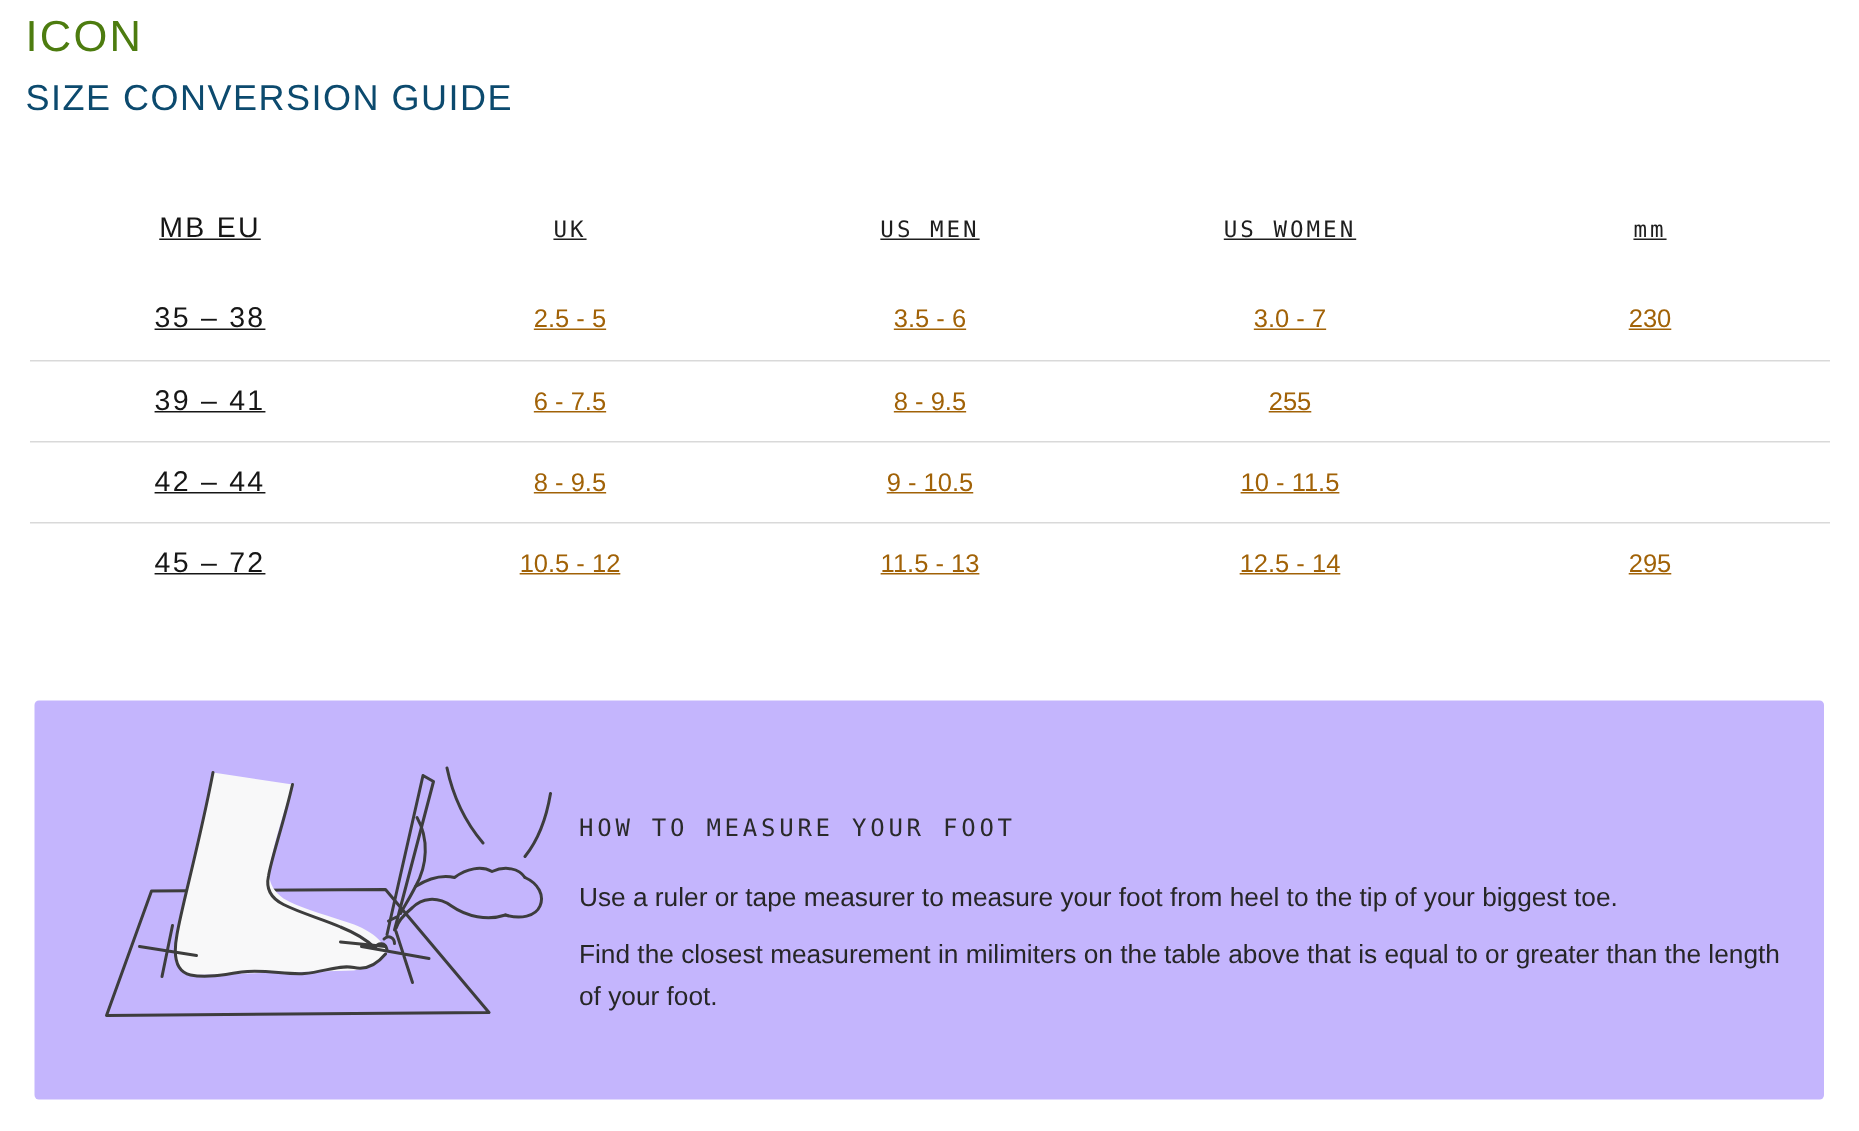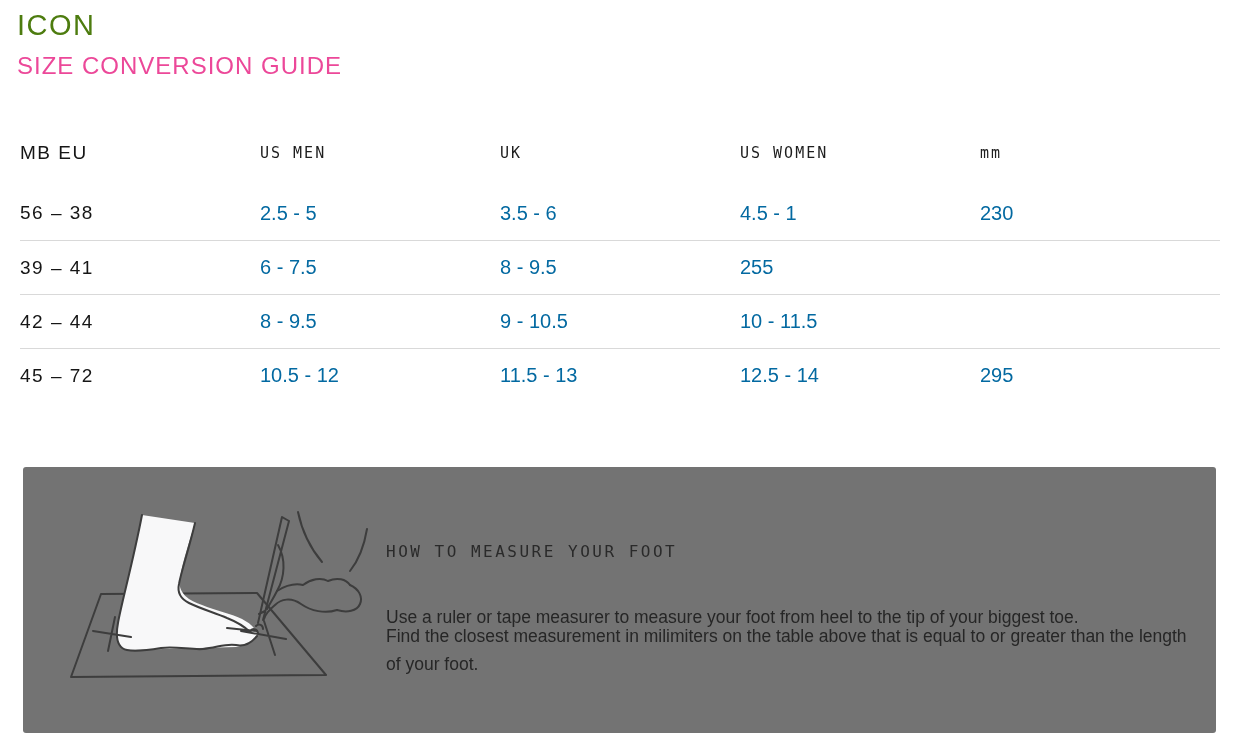--- a/index.html
+++ b/index.html
@@ -14,85 +14,85 @@
 
   
   .page-title {
     position: absolute; left: 17px; top: 6px;
     font-size: 29px; line-height: 38px;
     letter-spacing: 1.5px; font-weight: 400; color: #4d7c0f;
   }
   .page-subtitle {
     position: absolute; left: 17px; top: 50px;
     font-size: 24px; line-height: 32px;
-    letter-spacing: 1px; font-weight: 400; color: #ec4899;
+    letter-spacing: 1px; font-weight: 400; color: #0c4a6e;
   }
 
   
   .size-table { position: absolute; left: 20px; top: 130px; width: 1200px; }
   .t-row {
     display: grid;
     grid-template-columns: repeat(5, 240px);
     align-items: center;
   }
   .t-head { height: 46px; }
   .t-body { margin-top: 10px; }
   .t-body .t-row { height: 54px; }
   .t-body .t-row + .t-row { border-top: 1px solid #d9d9d9; }
-  .cell { white-space: nowrap; }
+  .cell { text-align: center; white-space: nowrap; text-decoration: underline; }
   .th {
     font-family: "DejaVu Sans Mono", monospace;
     font-size: 15px; letter-spacing: 2px; color: #1e1e1e;
   }
   .brand-cell {
     font-family: "Liberation Sans", sans-serif;
     font-size: 19px; letter-spacing: 1.5px; color: #161616;
   }
-  .num-cell { font-size: 20px; color: #0369a1; }
+  .num-cell { font-size: 17px; color: #a16207; }
 
   
   .measure-panel {
     position: absolute; left: 23px; top: 467px;
     width: 1193px; height: 266px;
-    background: #737373; border-radius: 3px;
+    background: #c4b5fd; border-radius: 3px;
   }
   .foot-art { position: absolute; left: 8px; top: 20px; }
   .how-to-text { position: absolute; left: 363px; top: 0; width: 812px; }
   .how-to-heading {
     position: absolute; left: 0; top: 75px;
     font-family: "DejaVu Sans Mono", monospace;
     font-size: 16px; line-height: 20px; letter-spacing: 2.5px; color: #2a2a2a;
   }
   .how-to-p {
     position: absolute; left: 0; width: 812px;
     font-size: 17.5px; line-height: 28px; color: #262626;
   }
-  .how-to-p1 { top: 117px; margin-top: 19px; }
+  .how-to-p1 { top: 117px; }
   .how-to-p2 { top: 155px; }
 </style>
 </head>
 <body>
 
 <div class="page-title">ICON</div>
 <div class="page-subtitle">SIZE CONVERSION GUIDE</div>
 
 <div class="size-table">
   <div class="t-row t-head">
     <div class="cell brand-cell">MB EU</div>
+    <div class="cell th">UK</div>
     <div class="cell th">US MEN</div>
-    <div class="cell th">UK</div>
     <div class="cell th">US WOMEN</div>
     <div class="cell th">mm</div>
   </div>
   <div class="t-body">
     <div class="t-row">
-      <div class="cell brand-cell">56 – 38</div>
+      <div class="cell brand-cell">35 – 38</div>
       <div class="cell num-cell">2.5 - 5</div>
       <div class="cell num-cell">3.5 - 6</div>
-      <div class="cell num-cell">4.5 - 1</div>
+      <div class="cell num-cell">3.0 - 7</div>
       <div class="cell num-cell">230</div>
     </div>
     <div class="t-row">
       <div class="cell brand-cell">39 – 41</div>
       <div class="cell num-cell">6 - 7.5</div>
       <div class="cell num-cell">8 - 9.5</div>
       <div class="cell num-cell">255</div>
     </div>
     <div class="t-row">
       <div class="cell brand-cell">42 – 44</div>

